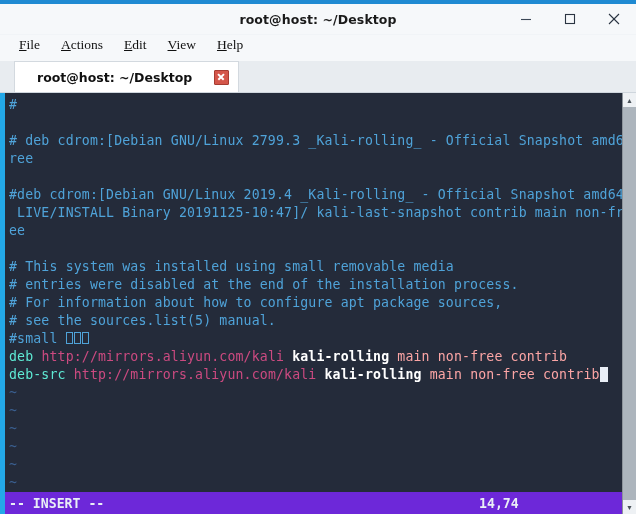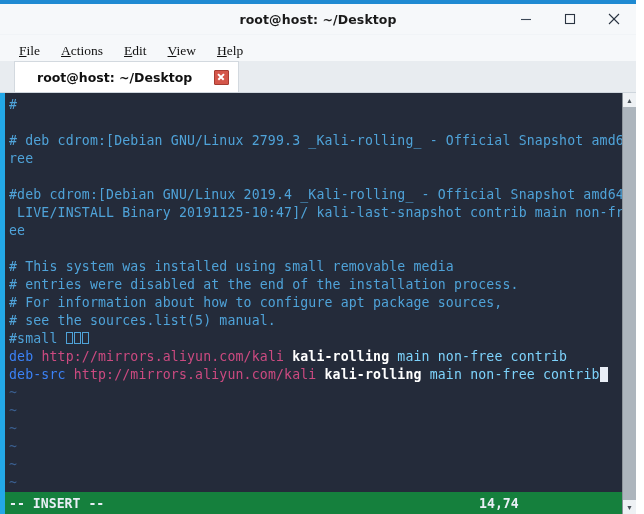--- a/index.html
+++ b/index.html
@@ -66,21 +66,21 @@
     justify-content: center;
     cursor: default;
   }
   .win-btn svg { display: block; }
 
   
   .menubar {
     height: 26px;
     flex: 0 0 auto;
     display: flex;
-    align-items: flex-end;
+    align-items: flex-start;
     padding-left: 9px;
     background: #f6f8fa;
     gap: 0px;
   }
   .menu-item {
     font-size: 13.5px;
     color: #111111;
     padding: 2px 11px 2px 10px;
     cursor: default;
     font-family: "Liberation Serif", serif;
@@ -165,24 +165,24 @@
     font-family: "DejaVu Sans Mono", monospace;
     font-size: 13.2px;
     line-height: 18px;
     height: 18px;
     white-space: pre;
     color: #cfd4e0;
     letter-spacing: 0.15px;
   }
   .c-comment { color: #4fa3d9; }
   .c-tilde   { color: #3a5f8f; }
-  .c-kw      { color: #3b82f6; }
+  .c-kw      { color: #5eead4; }
   .c-url     { color: #cc4a80; }
   .c-pkg     { color: #ffffff; font-weight: bold; }
-  .c-comp    { color: #7dd3fc; }
+  .c-comp    { color: #fca5a5; }
   .tofu {
     display: inline-block;
     width: 7.3px;
     height: 12px;
     border: 1px solid #4fa3d9;
     box-sizing: border-box;
     margin: 0 0.4px;
     position: relative;
     top: 1px;
   }
@@ -200,21 +200,21 @@
     left: 0;
     right: 0;
     bottom: 0;
     height: 22px;
     display: flex;
     align-items: center;
     font-family: "DejaVu Sans Mono", monospace;
     font-size: 13.2px;
     color: #e9eef6;
     font-weight: bold;
-    background: #15803d;
+    background: #6d28d9;
     padding-left: 4px;
     box-sizing: border-box;
   }
   .st-mode { }
   .st-pos  { position: absolute; left: 474px; }
   .st-all  { position: absolute; left: 588px; margin-top: 44px; }
 
   
   .scrollbar {
     width: 14px;

